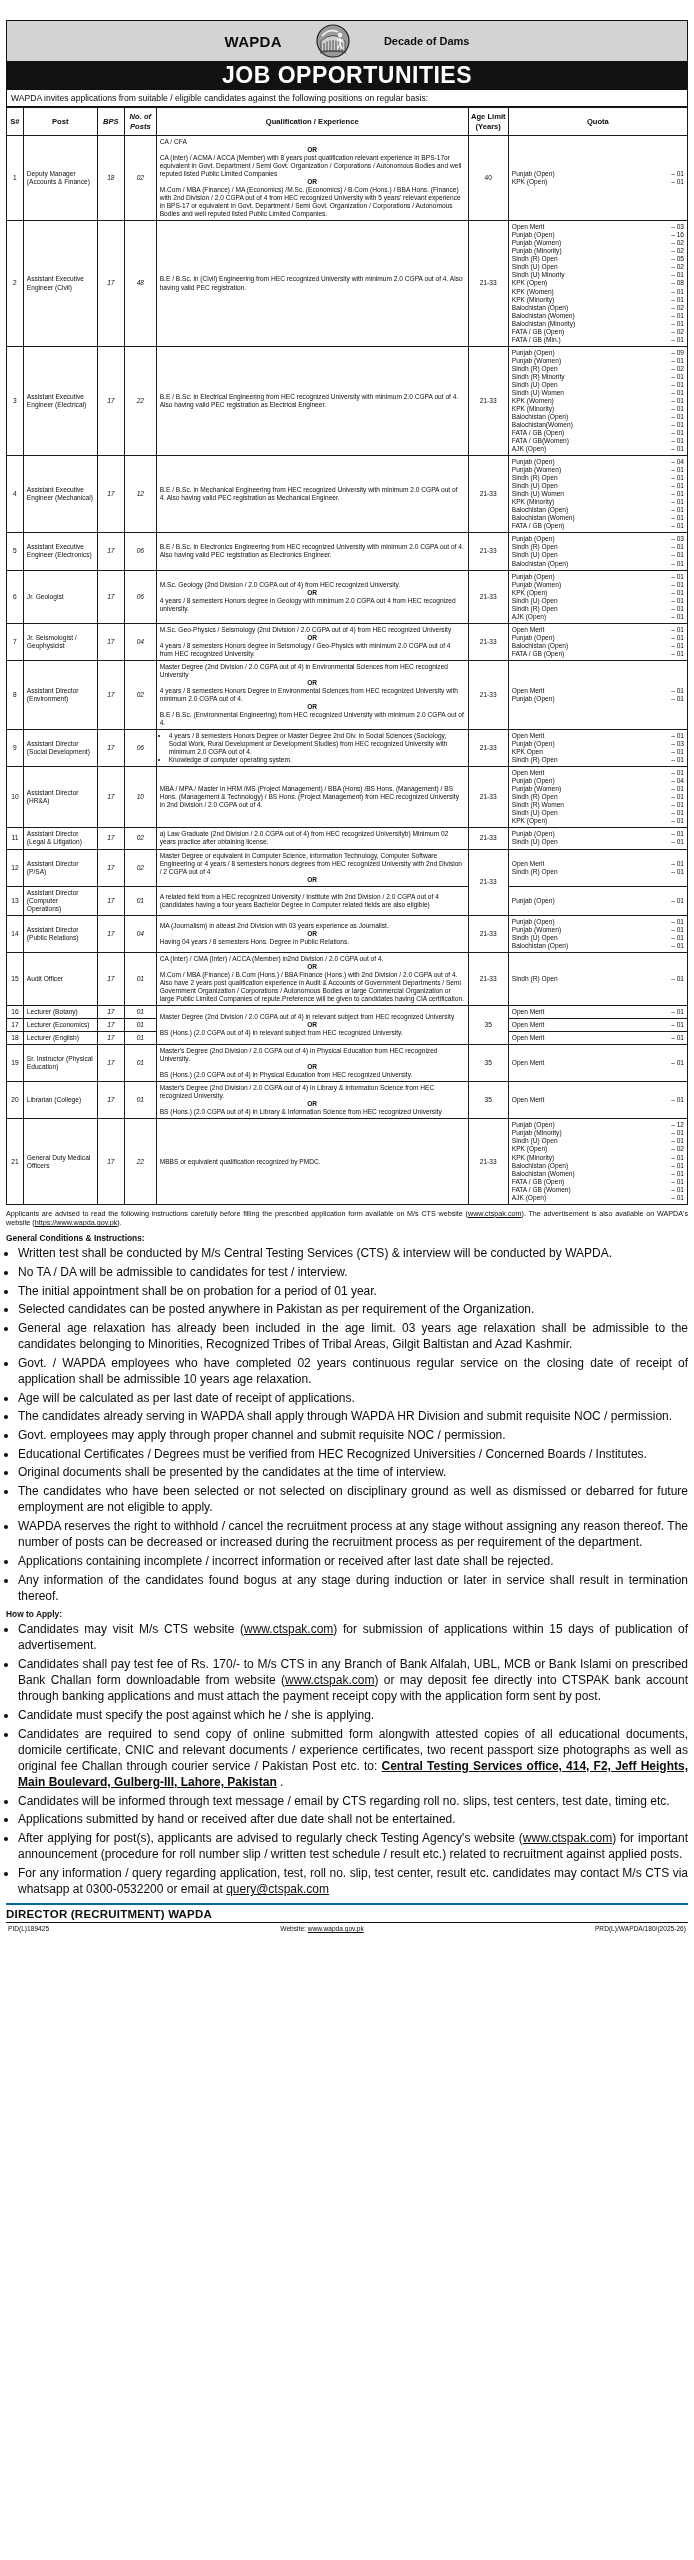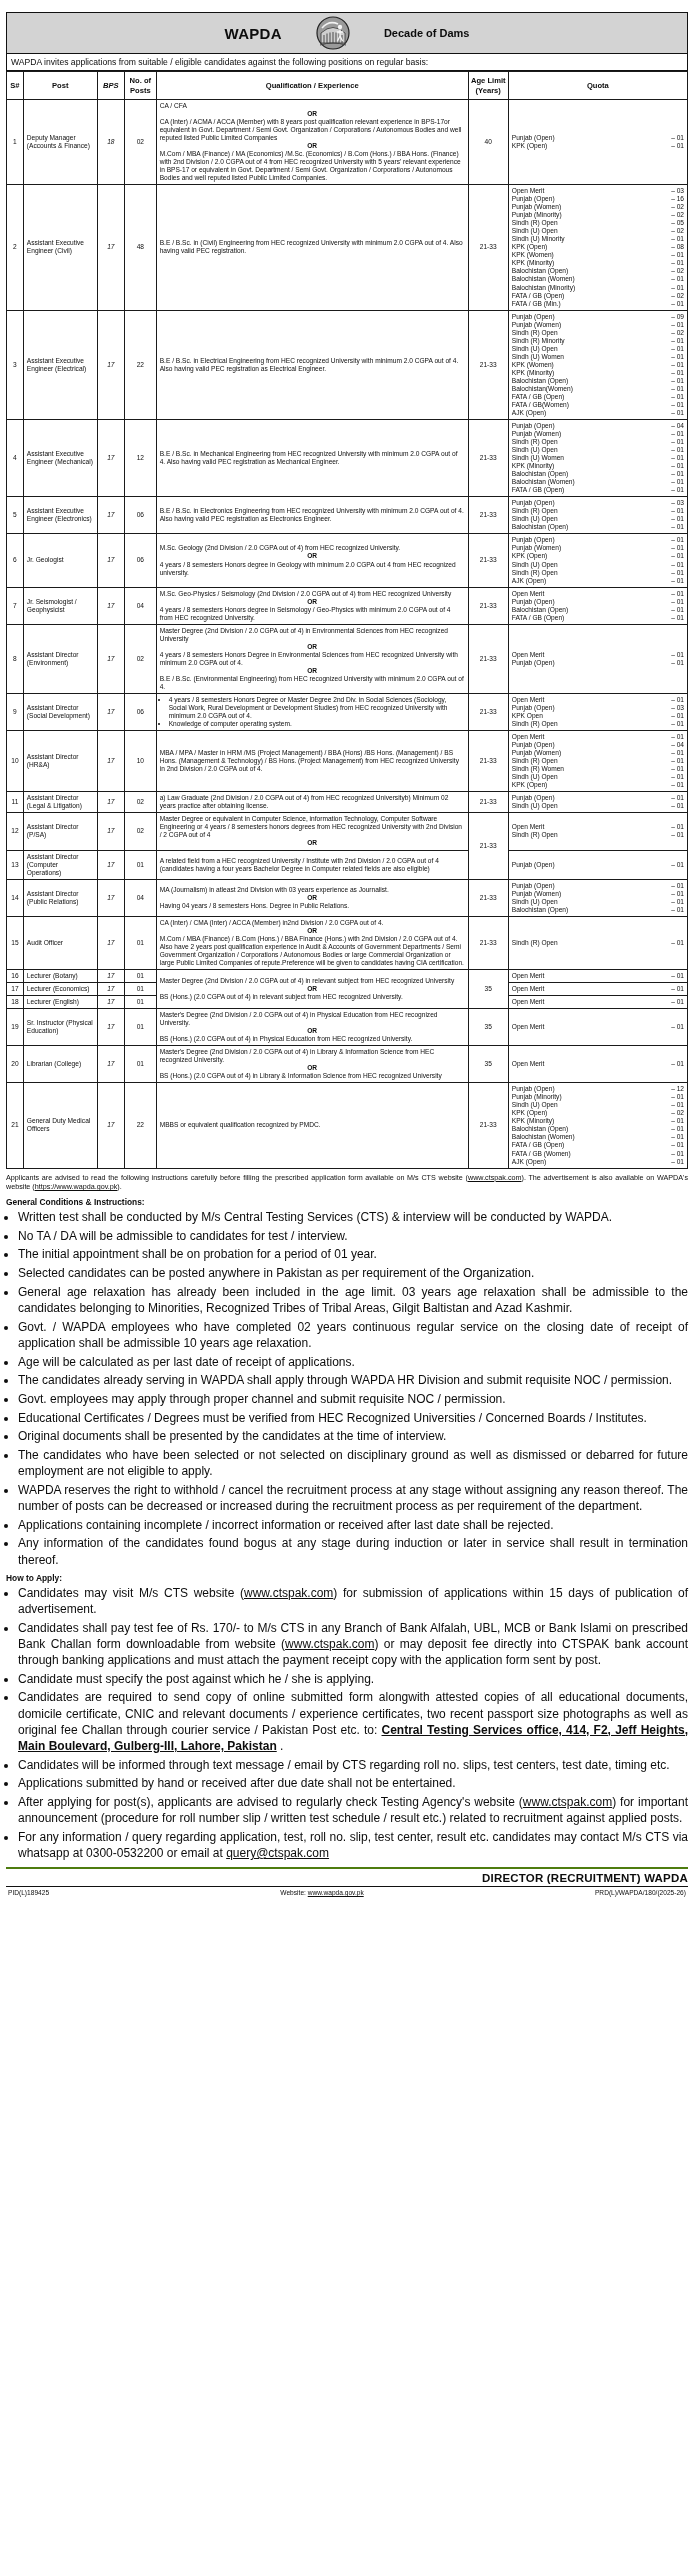--- a/index.html
+++ b/index.html
@@ -4,21 +4,21 @@
 <style>
   * { box-sizing: border-box; }
   html, body { margin:0; padding:0; }
   body {
     width: 694px;
     background: #ffffff;
     font-family: "Liberation Sans", sans-serif;
     color: #0d0d0d;
     -webkit-font-smoothing: none;
   }
-  .page { width:694px; padding: 12px 6px 0 6px; }
+  .page { width:694px; padding: 20px 6px 0 6px; }
 
   
   .masthead {
     border: 1px solid #111;
     background: #d3d3d3;
     height: 42px;
     display:flex; align-items:center; justify-content:center;
     gap: 34px;
   }
   .masthead .brand { font-size: 15px; font-weight: bold; letter-spacing:.3px; }
@@ -45,21 +45,21 @@
     padding: 2px 3px;
     font-size: 6.6px;
     line-height: 1.22;
   }
   table.jobs thead th {
     text-align:center; font-weight:bold; font-size:7.6px; padding: 4px 2px;
   }
   .c-sn   { width: 16px;  text-align:center; }
   .c-post { width: 70px;  }
   .c-bps  { width: 26px;  text-align:center;font-style:italic; }
-  .c-np   { width: 30px;  text-align:center; }
+  .c-np   { width: 30px;  text-align:center;font-style:italic; }
   .c-qual { width: 296px; }
   .c-age  { width: 38px;  text-align:center; }
   .c-quota{ width: 170px; }
 
   .qual { white-space: pre-line; }
   .or { text-align:center; font-weight:bold; display:block; }
   ul.bullets { margin:0; padding-left: 9px; }
   ul.bullets li { margin:0; padding:0; }
 
   .quota-list { width:100%; }
@@ -69,22 +69,22 @@
   
   .para { font-size: 7.2px; line-height:1.35; margin: 4px 0 2px 0; text-align:justify; }
   h3.sec { font-size: 8.4px; font-weight:bold; margin: 5px 0 2px 0; }
   ul.cond { margin: 0 0 0 0; padding-left: 12px; }
   ul.cond li { font-size: 12px; line-height:1.35; margin-bottom: 2.5px; text-align:justify; }
   a, .link { color:#0d0d0d; text-decoration: underline; }
   .bold { font-weight:bold; }
 
   
   .footer-band {
-    border-top: 2px solid #4d7c0f; border-bottom:1px solid #111;
-    margin-top: 6px; padding: 3px 0 2px 0; text-align:right;
+    border-top: 2px solid #0369a1; border-bottom:1px solid #111;
+    margin-top: 6px; padding: 3px 0 2px 0; text-align:left;
   }
   .footer-band .dir { font-size: 11.5px; font-weight:bold; letter-spacing:.2px; }
   .footer-cols {
     display:flex; justify-content:space-between; align-items:center;
     font-size: 8.2px; font-weight:bold; padding: 1px 8px 1px 8px;
   }
   .footer-note {
     display:flex; justify-content:space-between;
     font-size: 6.6px; padding: 2px 2px 6px 2px;
   }
@@ -112,20 +112,21 @@
         </g>
         <path d="M6 12 Q13 4 22 8" stroke="#f2f2f2" stroke-width="1.6" fill="none"></path>
         <circle cx="24" cy="11" r="2.2" fill="#f5f5f5"></circle>
         <path d="M24 13.2 L24 20 M20.8 16 L27.2 16 M24 20 L21.5 25 M24 20 L26.5 25" stroke="#f5f5f5" stroke-width="1.3" fill="none"></path>
         <path d="M4 29 Q17 25 30 29" stroke="#444" stroke-width="1" fill="none"></path>
       </svg>
     </div>
     <div class="tagline">Decade of Dams</div>
   </div>
 
+  <div class="banner">JOB OPPORTUNITIES</div>
 
   <div class="invite">WAPDA invites applications from suitable / eligible candidates against the following positions on regular basis:</div>
 
   <table class="jobs">
     <thead>
       <tr>
         <th class="c-sn">S#</th>
         <th class="c-post">Post</th>
         <th class="c-bps">BPS</th>
         <th class="c-np" style="white-space:pre-line">No. of

